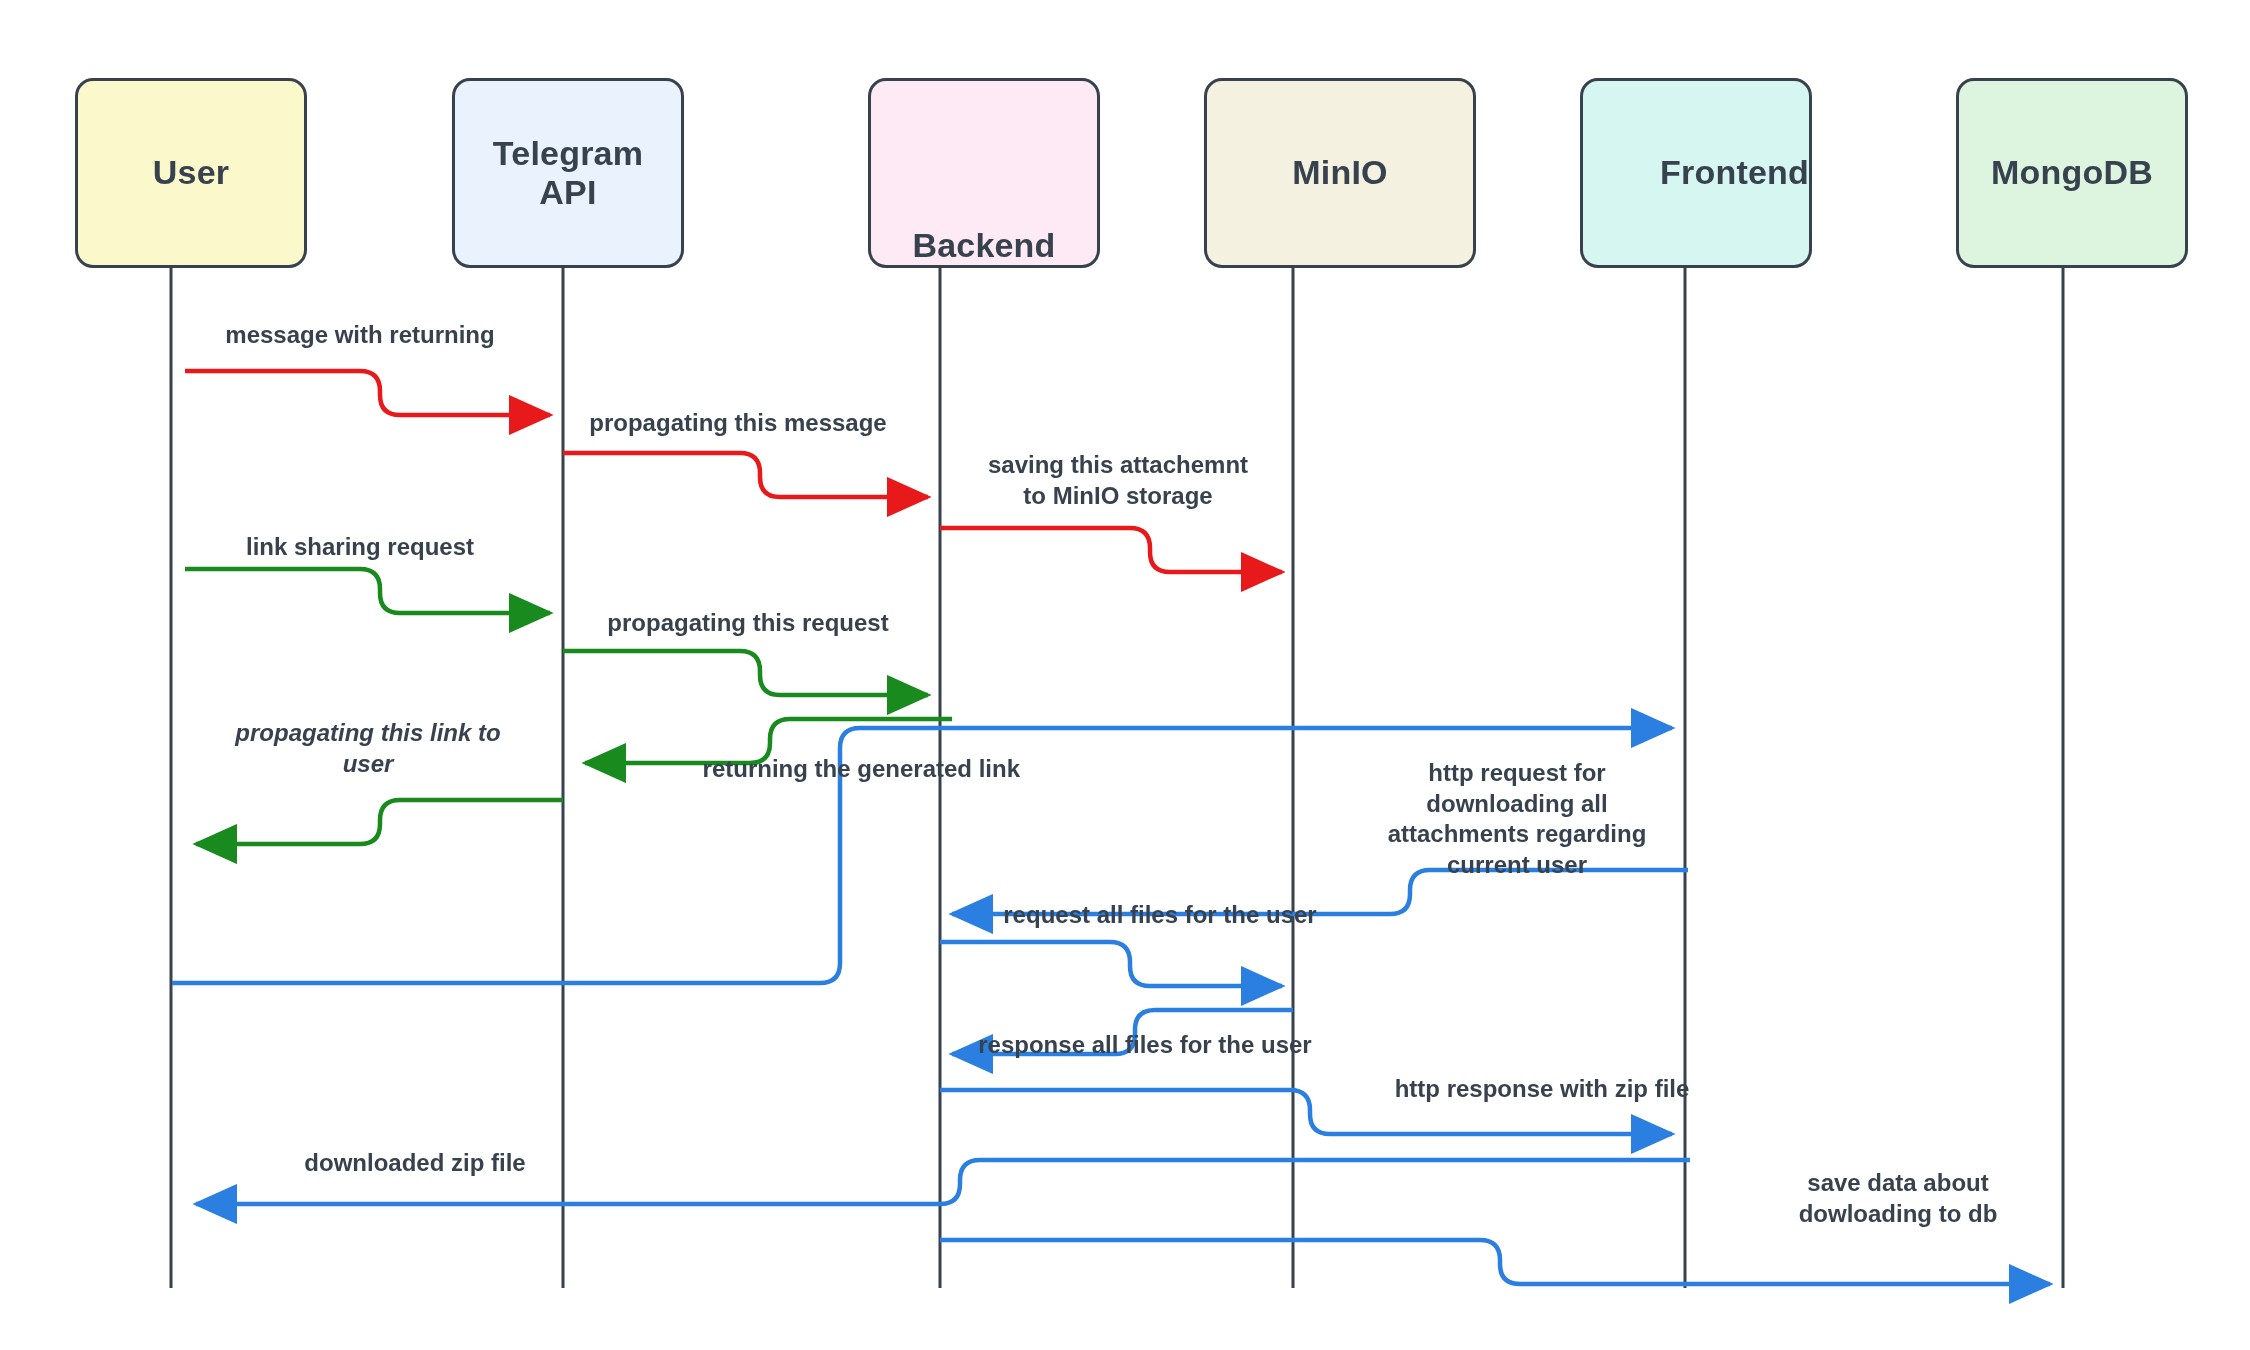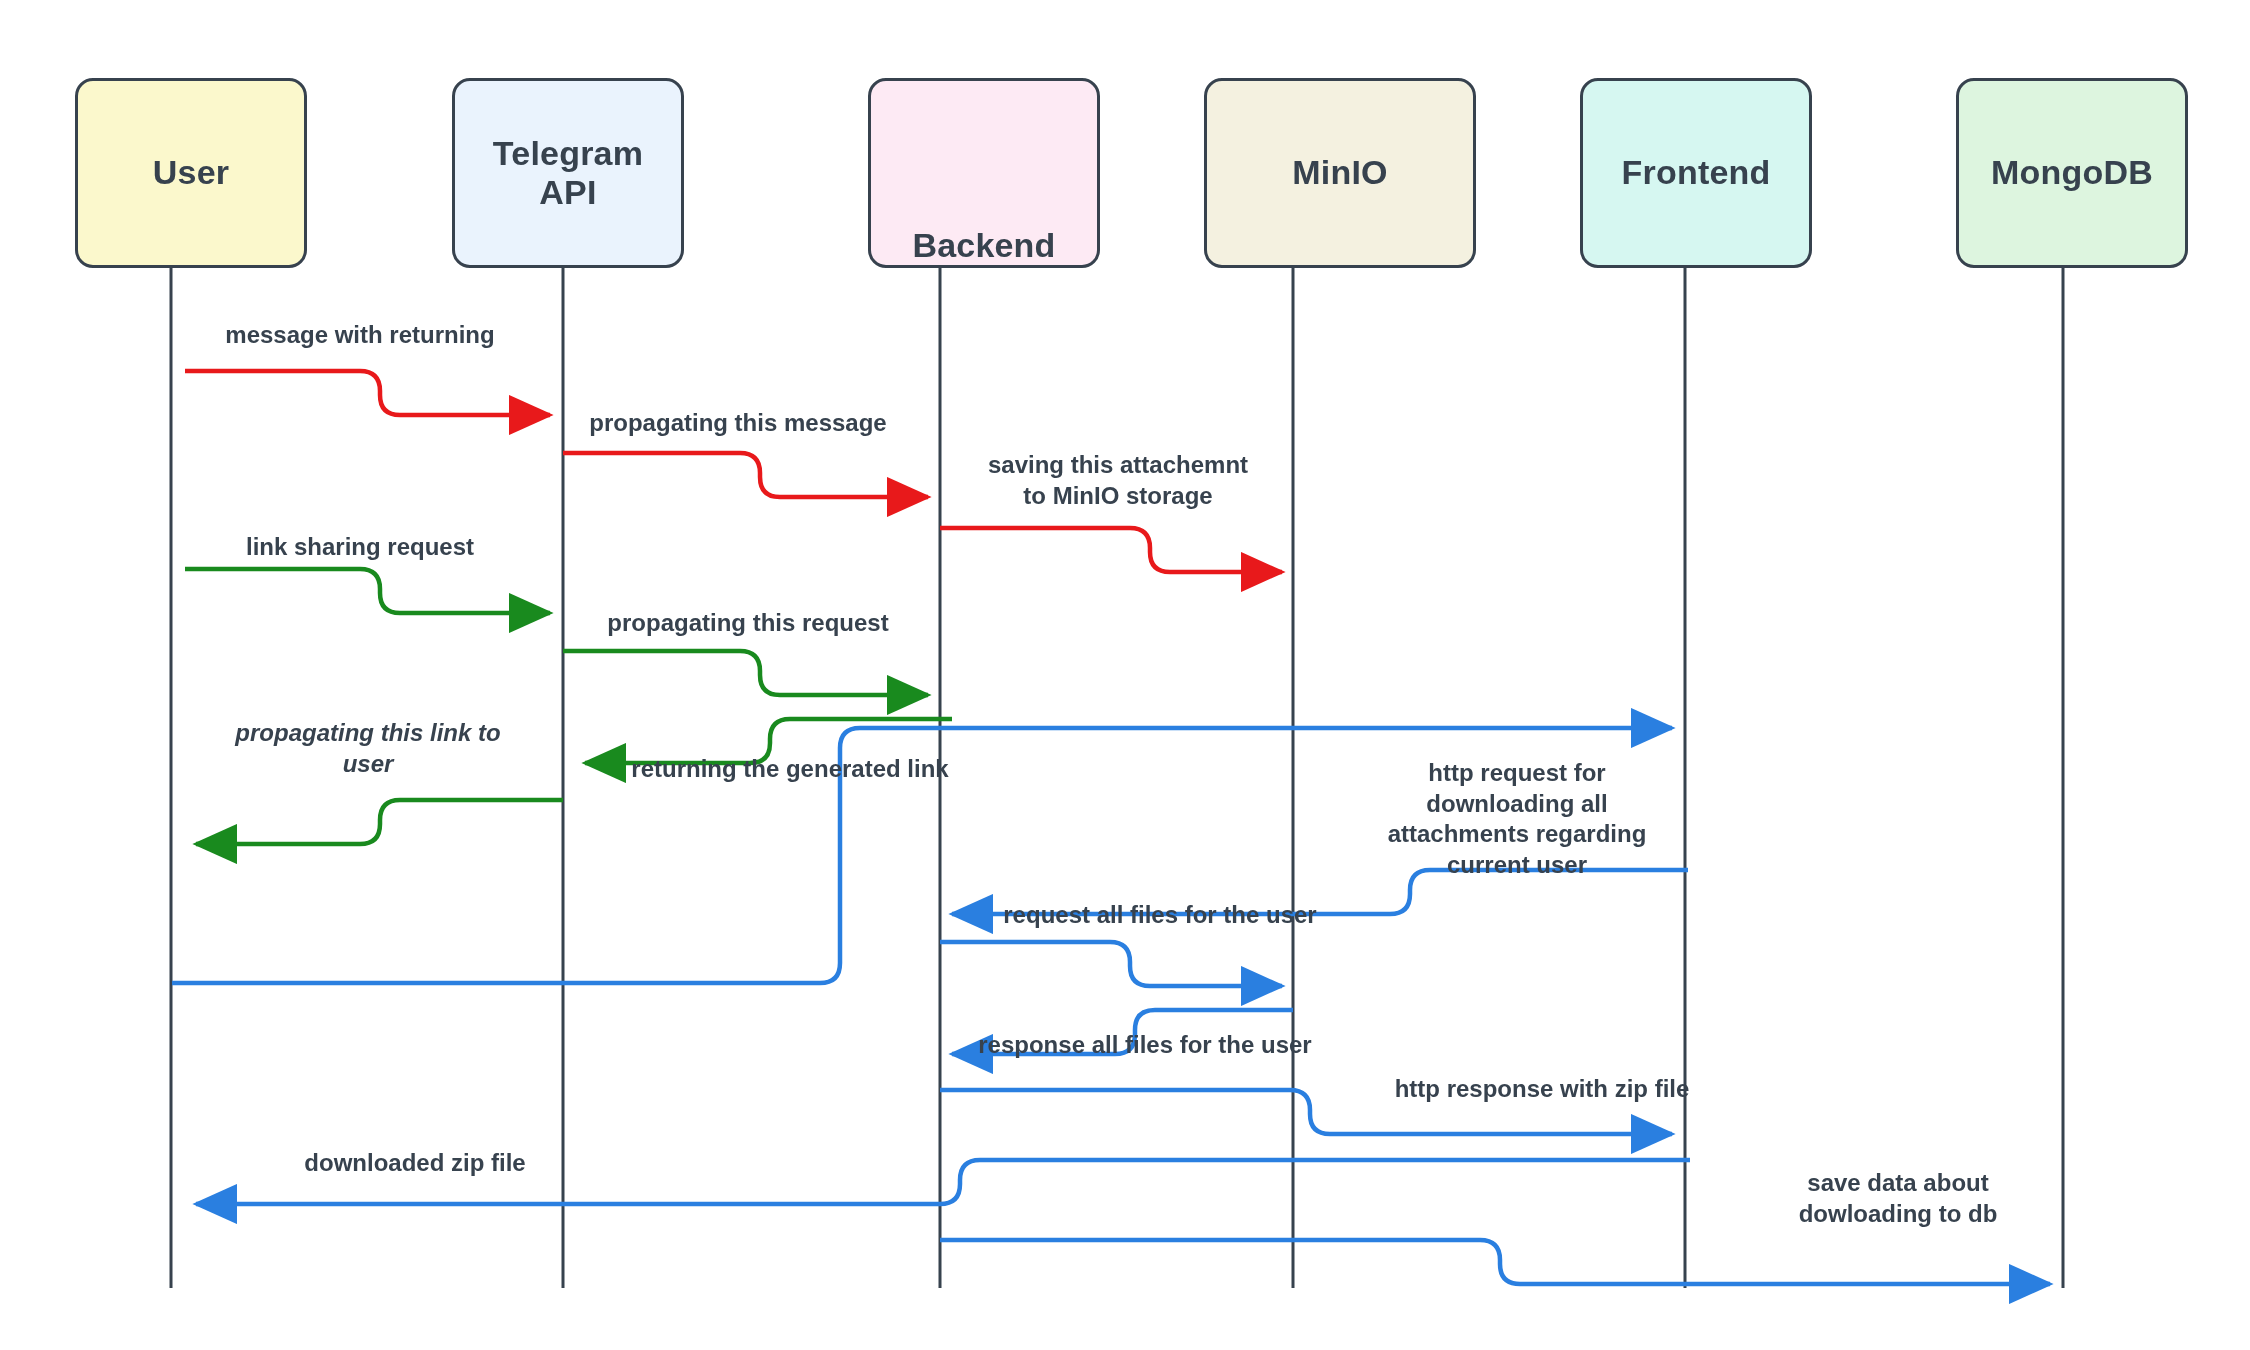--- a/index.html
+++ b/index.html
@@ -119,40 +119,40 @@
   </div>
 
   <div class="actor-box" style="left:868px; top:78px; width:232px; height:190px; background:#fdeaf4;align-items:flex-end;">
     <span>Backend</span>
   </div>
 
   <div class="actor-box" style="left:1204px; top:78px; width:272px; height:190px; background:#f4f1e0;">
     <span>MinIO</span>
   </div>
 
-  <div class="actor-box" style="left:1580px; top:78px; width:232px; height:190px; background:#d6f7f1;">
+  <div class="actor-box" style="left:1580px; top:78px; width:232px; height:190px; background:#d6f7f1;justify-content:flex-end;">
     <span>Frontend</span>
   </div>
 
   <div class="actor-box" style="left:1956px; top:78px; width:232px; height:190px; background:#ddf5df;">
     <span>MongoDB</span>
   </div>
 
   <div class="msg-label" style="left:170px; top:320px; width:380px;">message with returning</div>
 
   <div class="msg-label" style="left:548px; top:408px; width:380px;">propagating this message</div>
 
   <div class="msg-label" style="left:928px; top:450px; width:380px;">saving this attachemnt
 to MinIO storage</div>
 
   <div class="msg-label" style="left:170px; top:532px; width:380px;">link sharing request</div>
 
   <div class="msg-label" style="left:558px; top:608px; width:380px;">propagating this request</div>
 
-  <div class="msg-label" style="left:585px; top:754px; width:410px;">returning the generated link</div>
+  <div class="msg-label" style="left:610px; top:754px; width:410px;text-align:right;">returning the generated link</div>
 
   <div class="msg-label" style="left:178px; top:718px; width:380px;font-style:italic;">propagating this link to
 user</div>
 
 
   <div class="msg-label" style="left:1322px; top:758px; width:390px;">http request for
 downloading all
 attachments regarding
 current user</div>
 

